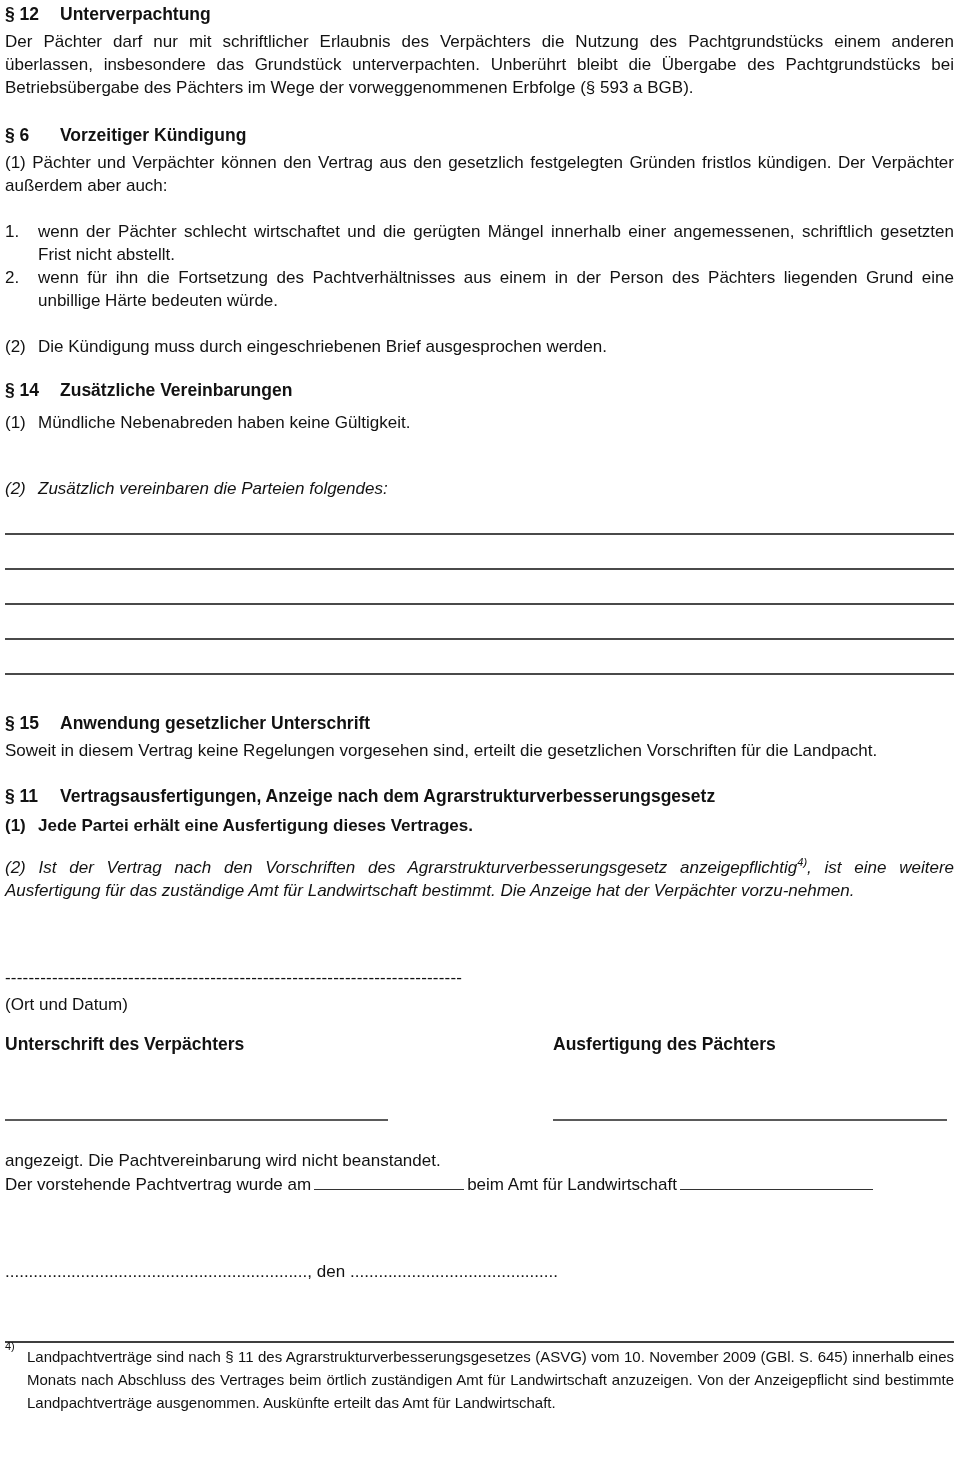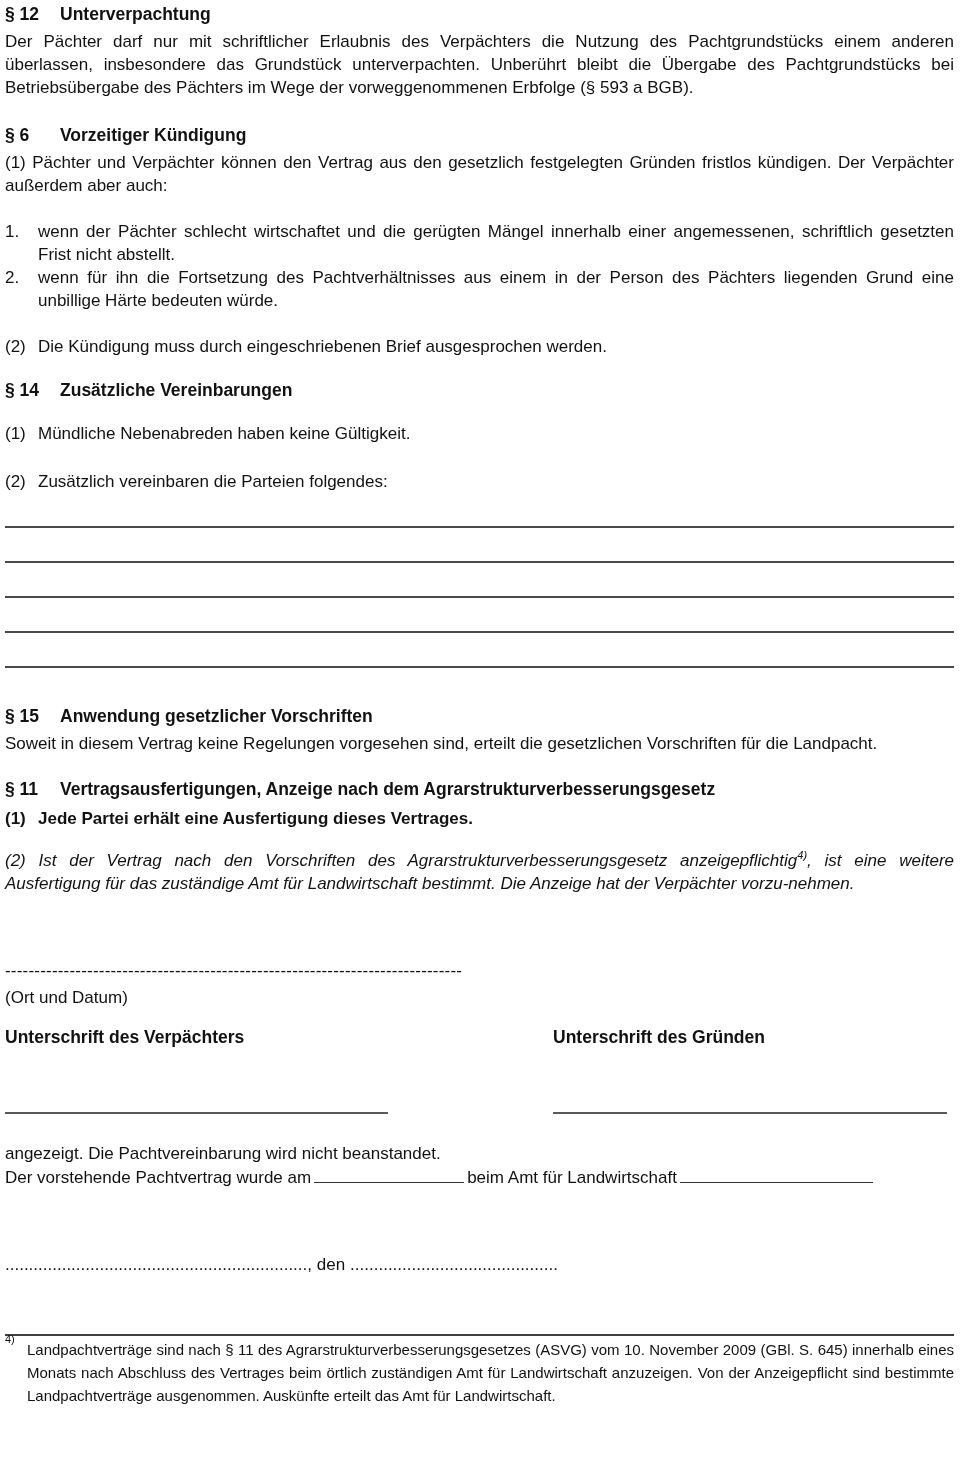--- a/index.html
+++ b/index.html
@@ -24,22 +24,22 @@
   .li-marker { flex: 0 0 33px; }
   .li-text { flex: 1; text-align: justify; }
 
   sup { font-size: 11px; line-height: 0; vertical-align: super; }
   .p12  { margin-top: 4px; }
   .h13  { margin-top: 24px; }
   .p13a { margin-top: 4px; }
   .list13 { margin-top: 23px; }
   .p13b { margin-top: 23px; }
   .h14  { margin-top: 20px; }
-  .p14a { margin-top: 20px; }
-  .p14b { margin-top: 25px; }
+  .p14a { margin-top: 9px; }
+  .p14b { margin-top: 43px; font-style: italic; }
   .fills { margin-top: 0; }
   .fill-line { height: 35px; box-sizing: border-box; border-bottom: 2px solid #4a4a4a; width: 949px; }
   .h15  { margin-top: 36px; }
   .p15  { margin-top: 4px; }
   .h16  { margin-top: 22px; }
   .p16a { margin-top: 6px; font-weight: bold; }
   .p16b { margin-top: 19px; font-style: italic; }
 
   .dashed { margin-top: 64px; line-height: 23px; letter-spacing: 0.2px; white-space: nowrap; }
   .ort    { margin-top: 4px; line-height: 23px; }
@@ -106,40 +106,40 @@
 
   <div class="fills">
     <div class="fill-line"></div>
     <div class="fill-line"></div>
     <div class="fill-line"></div>
     <div class="fill-line"></div>
     <div class="fill-line"></div>
   </div>
 
   <div class="sec-head h15">
-    <span class="num">§ 15</span><span>Anwendung gesetzlicher Vorschriften</span>
+    <span class="num">§ 15</span><span>Anwendung gesetzlicher Unterschrift</span>
   </div>
   <p class="para p15">Soweit in diesem Vertrag keine Regelungen vorgesehen sind, erteilt die gesetzlichen Vorschriften für die Landpacht.</p>
 
   <div class="sec-head h16">
     <span class="num">§ 11</span><span>Vertragsausfertigungen, Anzeige nach dem Agrarstrukturverbesserungsgesetz</span>
   </div>
   <p class="mpara p16a">
     <span class="marker">(1)</span><span>Jede Partei erhält eine Ausfertigung dieses Vertrages.</span>
   </p>
   <p class="para p16b">
     <span>(2) Ist der Vertrag nach den Vorschriften des Agrarstrukturverbesserungsgesetz anzeigepflichtig</span><sup>4)</sup><span>, ist eine weitere Ausfertigung für das zuständige Amt für Landwirtschaft bestimmt. Die Anzeige hat der Verpächter vorzu-nehmen.</span>
   </p>
 
   <div class="dashed">------------------------------------------------------------------------------</div>
   <div class="ort">(Ort und Datum)</div>
 
   <div class="sig-heads">
     <span class="left-head">Unterschrift des Verpächters</span>
-    <span>Unterschrift des Gründen</span>
+    <span>Ausfertigung des Pächters</span>
   </div>
 
   <div class="sig-lines">
     <span class="sig-line left"></span>
     <span class="sig-line right"></span>
   </div>
 
   <div class="notice">
     <div>angezeigt. Die Pachtvereinbarung wird nicht beanstandet.</div>
     <div>

